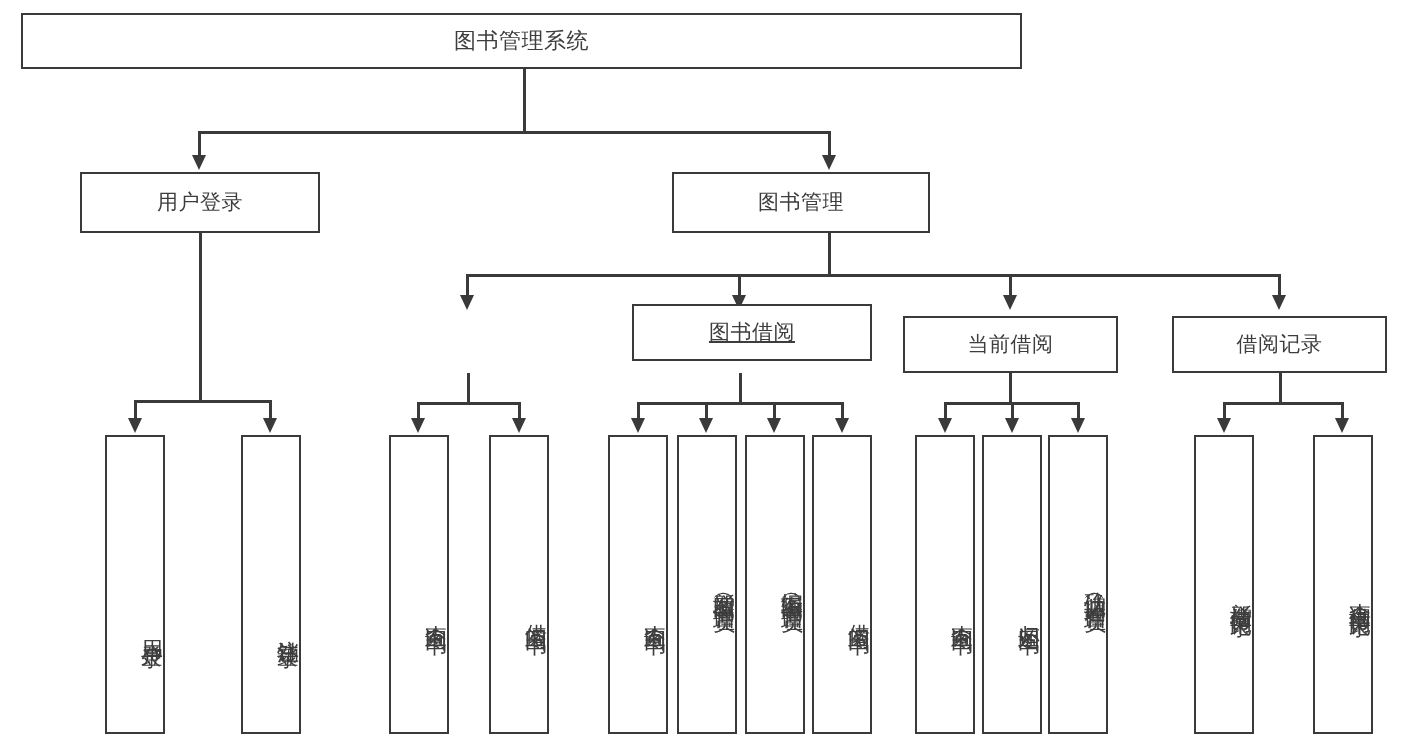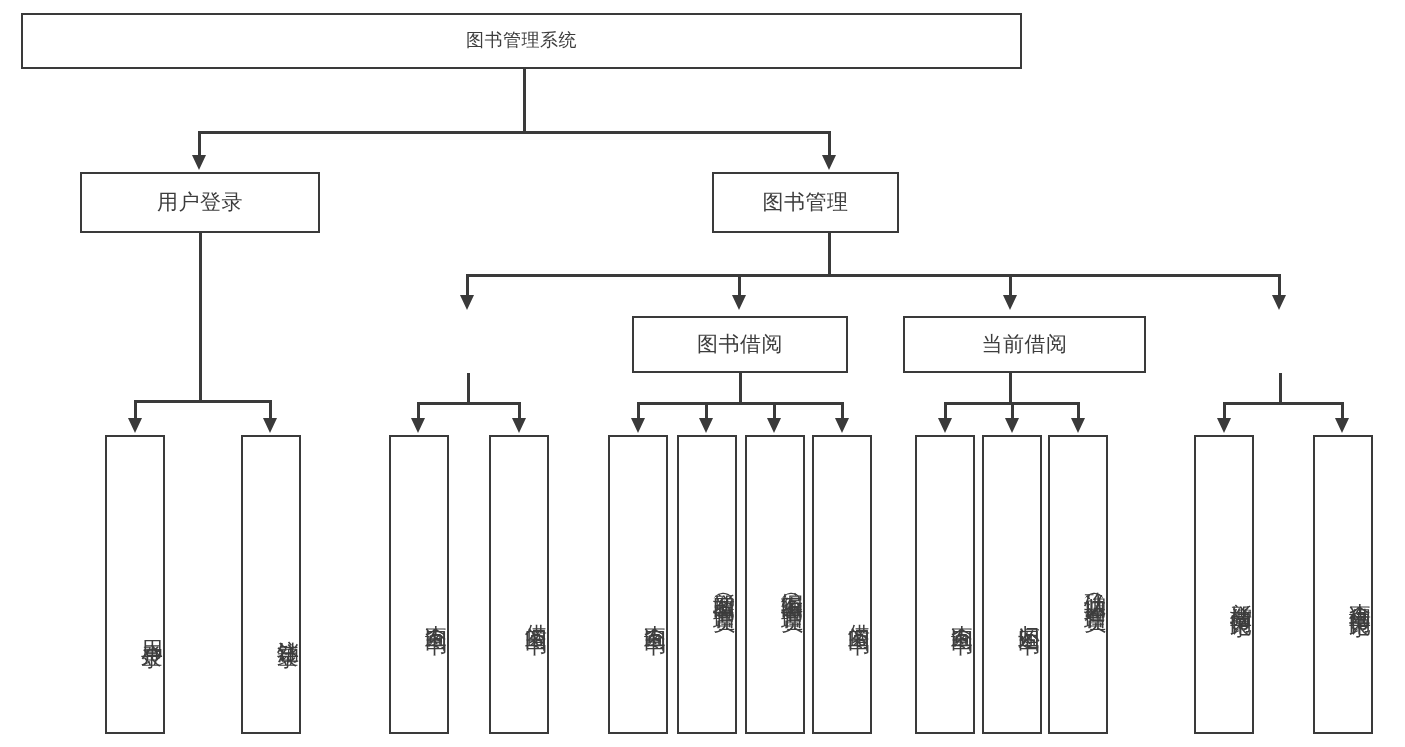--- a/index.html
+++ b/index.html
@@ -30,22 +30,21 @@
     justify-content: center;
     text-align: center;
     color: #3d3d3d;
     letter-spacing: 0.5px;
   }
   .node.horiz {
     font-size: 21px;
     line-height: 1.15;
   }
   .node.title {
-    font-size: 18px;
-    font-family: Liberation Mono, monospace;
+    font-size: 22px;
   }
   
   .node.vert {
     writing-mode: vertical-rl;
     text-orientation: upright;
     align-items: flex-start;
     justify-content: center;
     font-size: 22px;
     line-height: 1.0;
     padding-top: 10px;
@@ -95,43 +94,44 @@
 
   <div class="conn hline" style="left:198px; top:131px; width:632px; height:2.5px;"></div>
 
   <div class="conn vline" style="left:198px; top:131px; width:2.5px; height:26px;"></div>
   <div class="arrow" style="left:192px; top:155px;"></div>
   <div class="conn vline" style="left:828px; top:131px; width:2.5px; height:26px;"></div>
   <div class="arrow" style="left:822px; top:155px;"></div>
 
   <div class="node horiz" style="left:80px; top:172px; width:240px; height:61px;">用户登录</div>
 
-  <div class="node horiz" style="left:712px; top:172px; width:187px; height:61px;">图书管理</div>
+  <div class="node horiz" style="left:672px; top:172px; width:258px; height:61px;">图书管理</div>
 
   <div class="conn vline" style="left:199px; top:233px; width:2.5px; height:168px;"></div>
   <div class="conn hline" style="left:134px; top:400px; width:137px; height:2.5px;"></div>
   <div class="conn vline" style="left:134px; top:400px; width:2.5px; height:19px;"></div>
   <div class="arrow" style="left:128px; top:418px;"></div>
   <div class="conn vline" style="left:269px; top:400px; width:2.5px; height:19px;"></div>
   <div class="arrow" style="left:263px; top:418px;"></div>
 
   <div class="conn vline" style="left:828px; top:233px; width:2.5px; height:42px;"></div>
   <div class="conn hline" style="left:466px; top:274px; width:814px; height:2.5px;"></div>
 
   <div class="conn vline" style="left:466px; top:274px; width:2.5px; height:22px;"></div>
   <div class="arrow" style="left:460px; top:295px;"></div>
   <div class="conn vline" style="left:738px; top:274px; width:2.5px; height:22px;"></div>
   <div class="arrow" style="left:732px; top:295px;"></div>
   <div class="conn vline" style="left:1009px; top:274px; width:2.5px; height:22px;"></div>
   <div class="arrow" style="left:1003px; top:295px;"></div>
   <div class="conn vline" style="left:1278px; top:274px; width:2.5px; height:22px;"></div>
   <div class="arrow" style="left:1272px; top:295px;"></div>
 
-  <div class="node horiz" style="left:632px; top:316px; width:216px; height:57px;">图书借阅</div>
-  <div class="node horiz" style="left:903px; top:316px; width:243px; height:57px;">当前借阅</div>
+  <div class="node horiz" style="left:632px; top:304px; width:240px; height:57px;text-decoration:underline;">图书借阅</div>
+  <div class="node horiz" style="left:903px; top:316px; width:215px; height:57px;">当前借阅</div>
+  <div class="node horiz" style="left:1172px; top:316px; width:215px; height:57px;">借阅记录</div>
 
   <div class="conn vline" style="left:467px; top:373px; width:2.5px; height:30px;"></div>
   <div class="conn hline" style="left:417px; top:402px; width:103px; height:2.5px;"></div>
   <div class="conn vline" style="left:417px; top:402px; width:2.5px; height:17px;"></div>
   <div class="arrow" style="left:411px; top:418px;"></div>
   <div class="conn vline" style="left:518px; top:402px; width:2.5px; height:17px;"></div>
   <div class="arrow" style="left:512px; top:418px;"></div>
 
   <div class="conn vline" style="left:739px; top:373px; width:2.5px; height:30px;"></div>
   <div class="conn hline" style="left:637px; top:402px; width:206px; height:2.5px;"></div>

